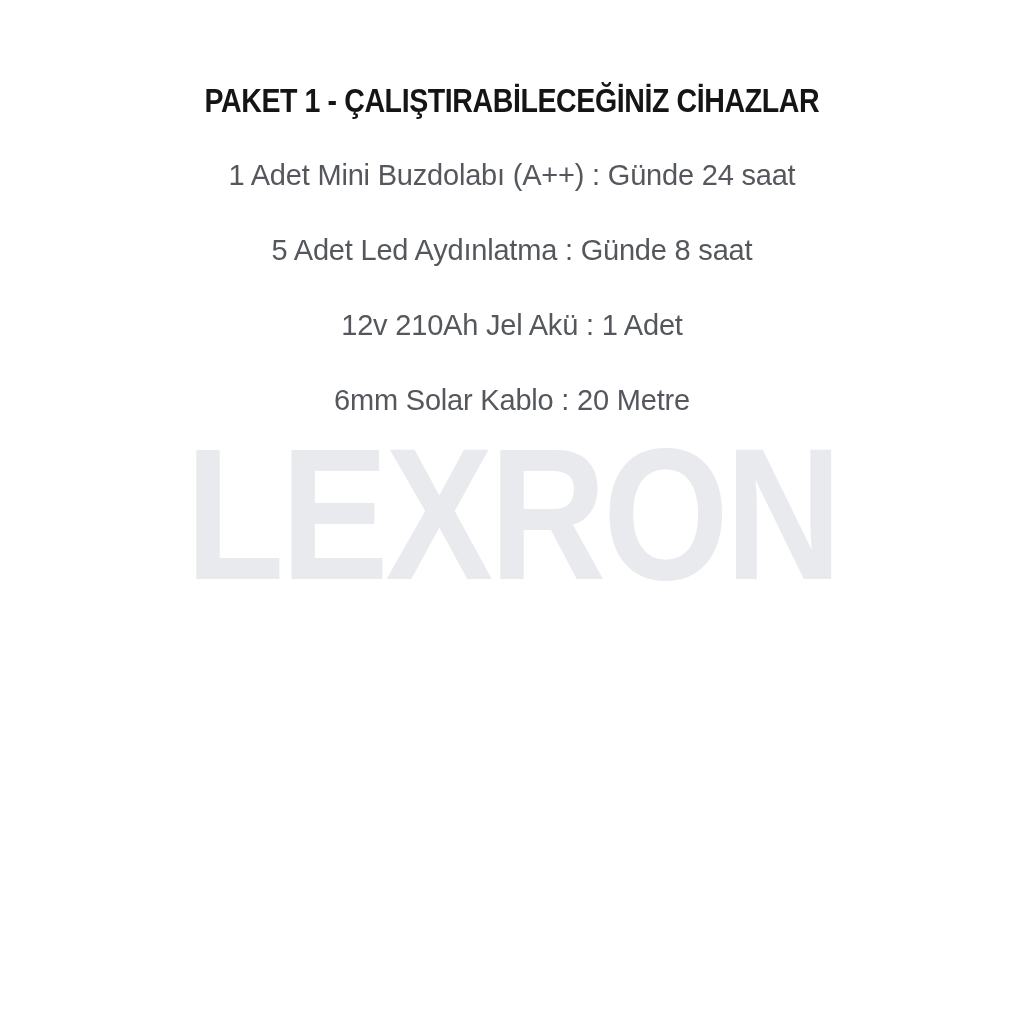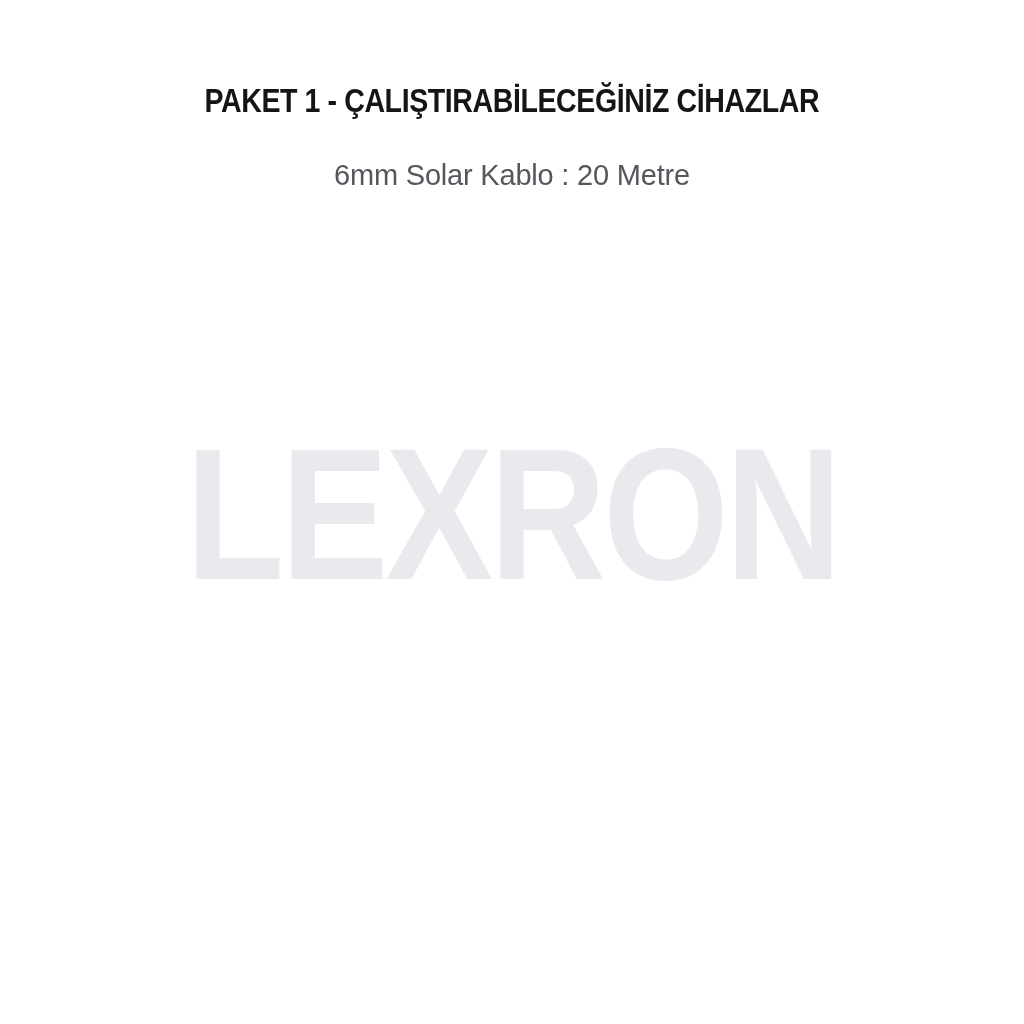--- a/index.html
+++ b/index.html
@@ -86,20 +86,29 @@
 <div class="canvas">
 
   <div class="watermark">LEXRON</div>
 
   <div class="content">
 
     <div class="row">
       <h1 class="heading">PAKET 1 - ÇALIŞTIRABİLECEĞİNİZ CİHAZLAR</h1>
     </div>
 
+    <div class="row">
+      <p class="line">1 Adet Mini Buzdolabı (A++) : Günde 24 saat</p>
+    </div>
+    <div class="row">
+      <p class="line">5 Adet Led Aydınlatma : Günde 8 saat</p>
+    </div>
 
 
+    <div class="row">
+      <p class="line">12v 210Ah Jel Akü : 1 Adet</p>
+    </div>
     <div class="row">
       <p class="line">6mm Solar Kablo : 20 Metre</p>
     </div>
 
   </div>
 </div>
 
 </body></html>

